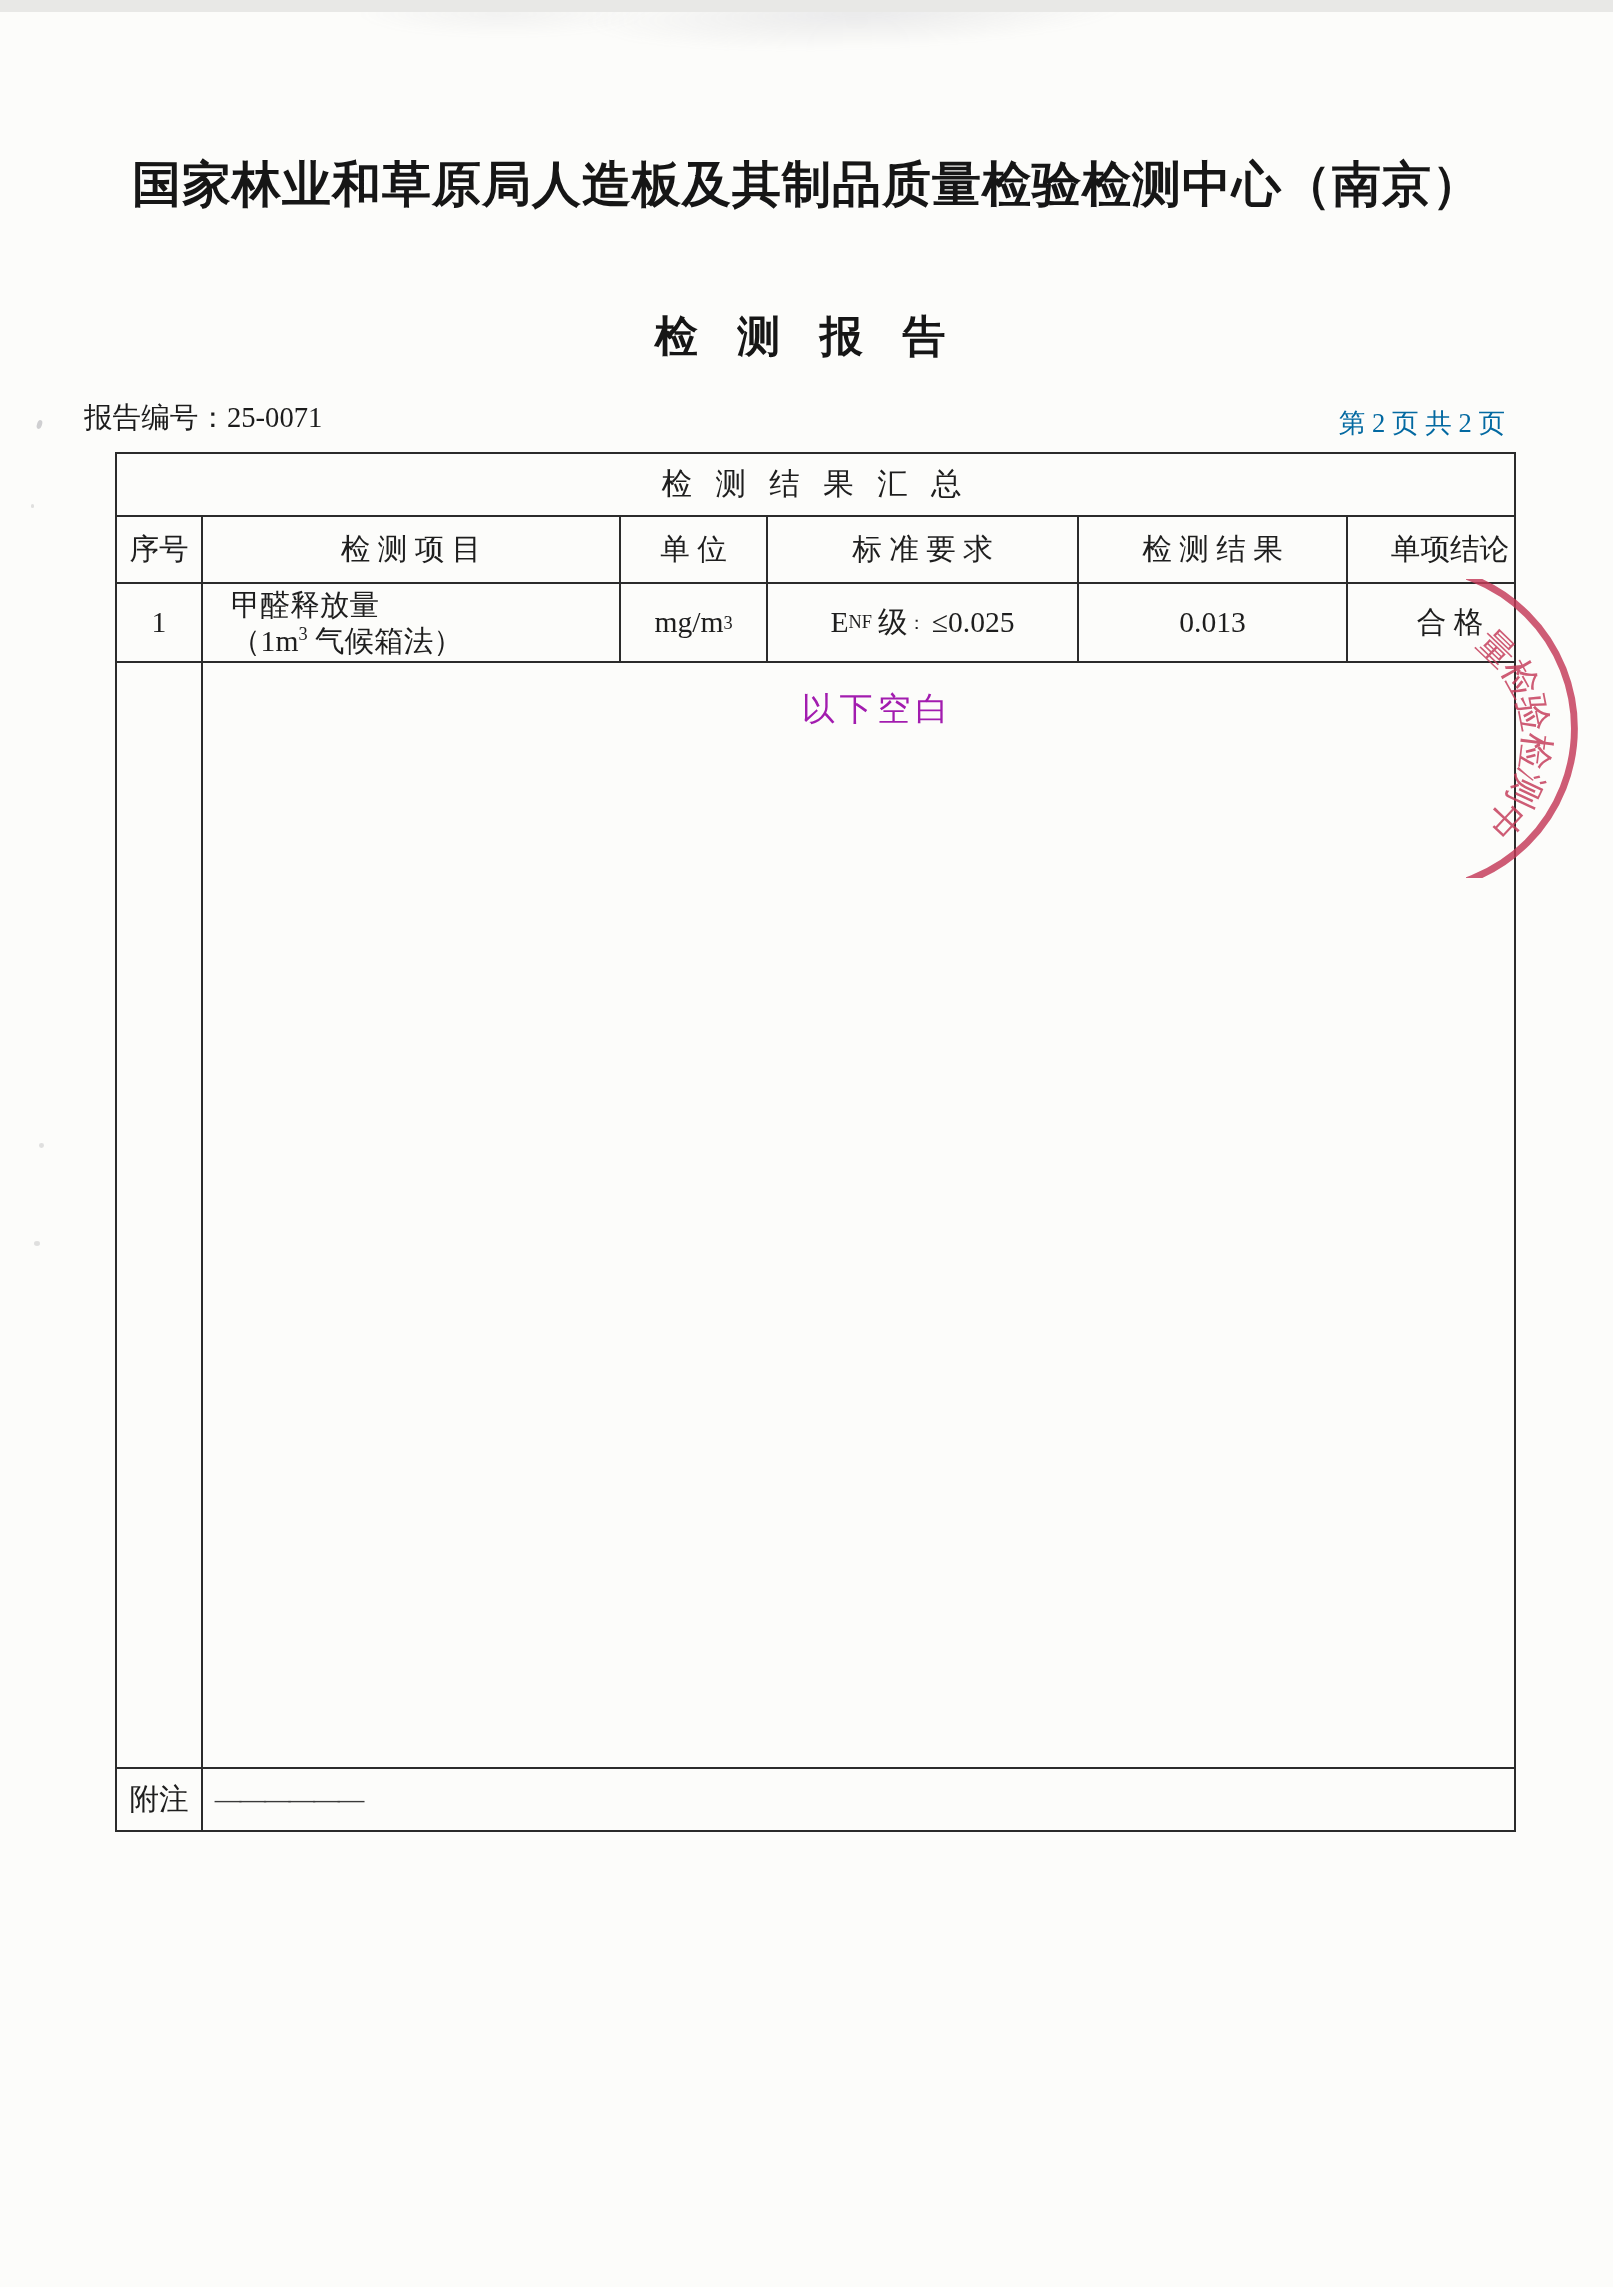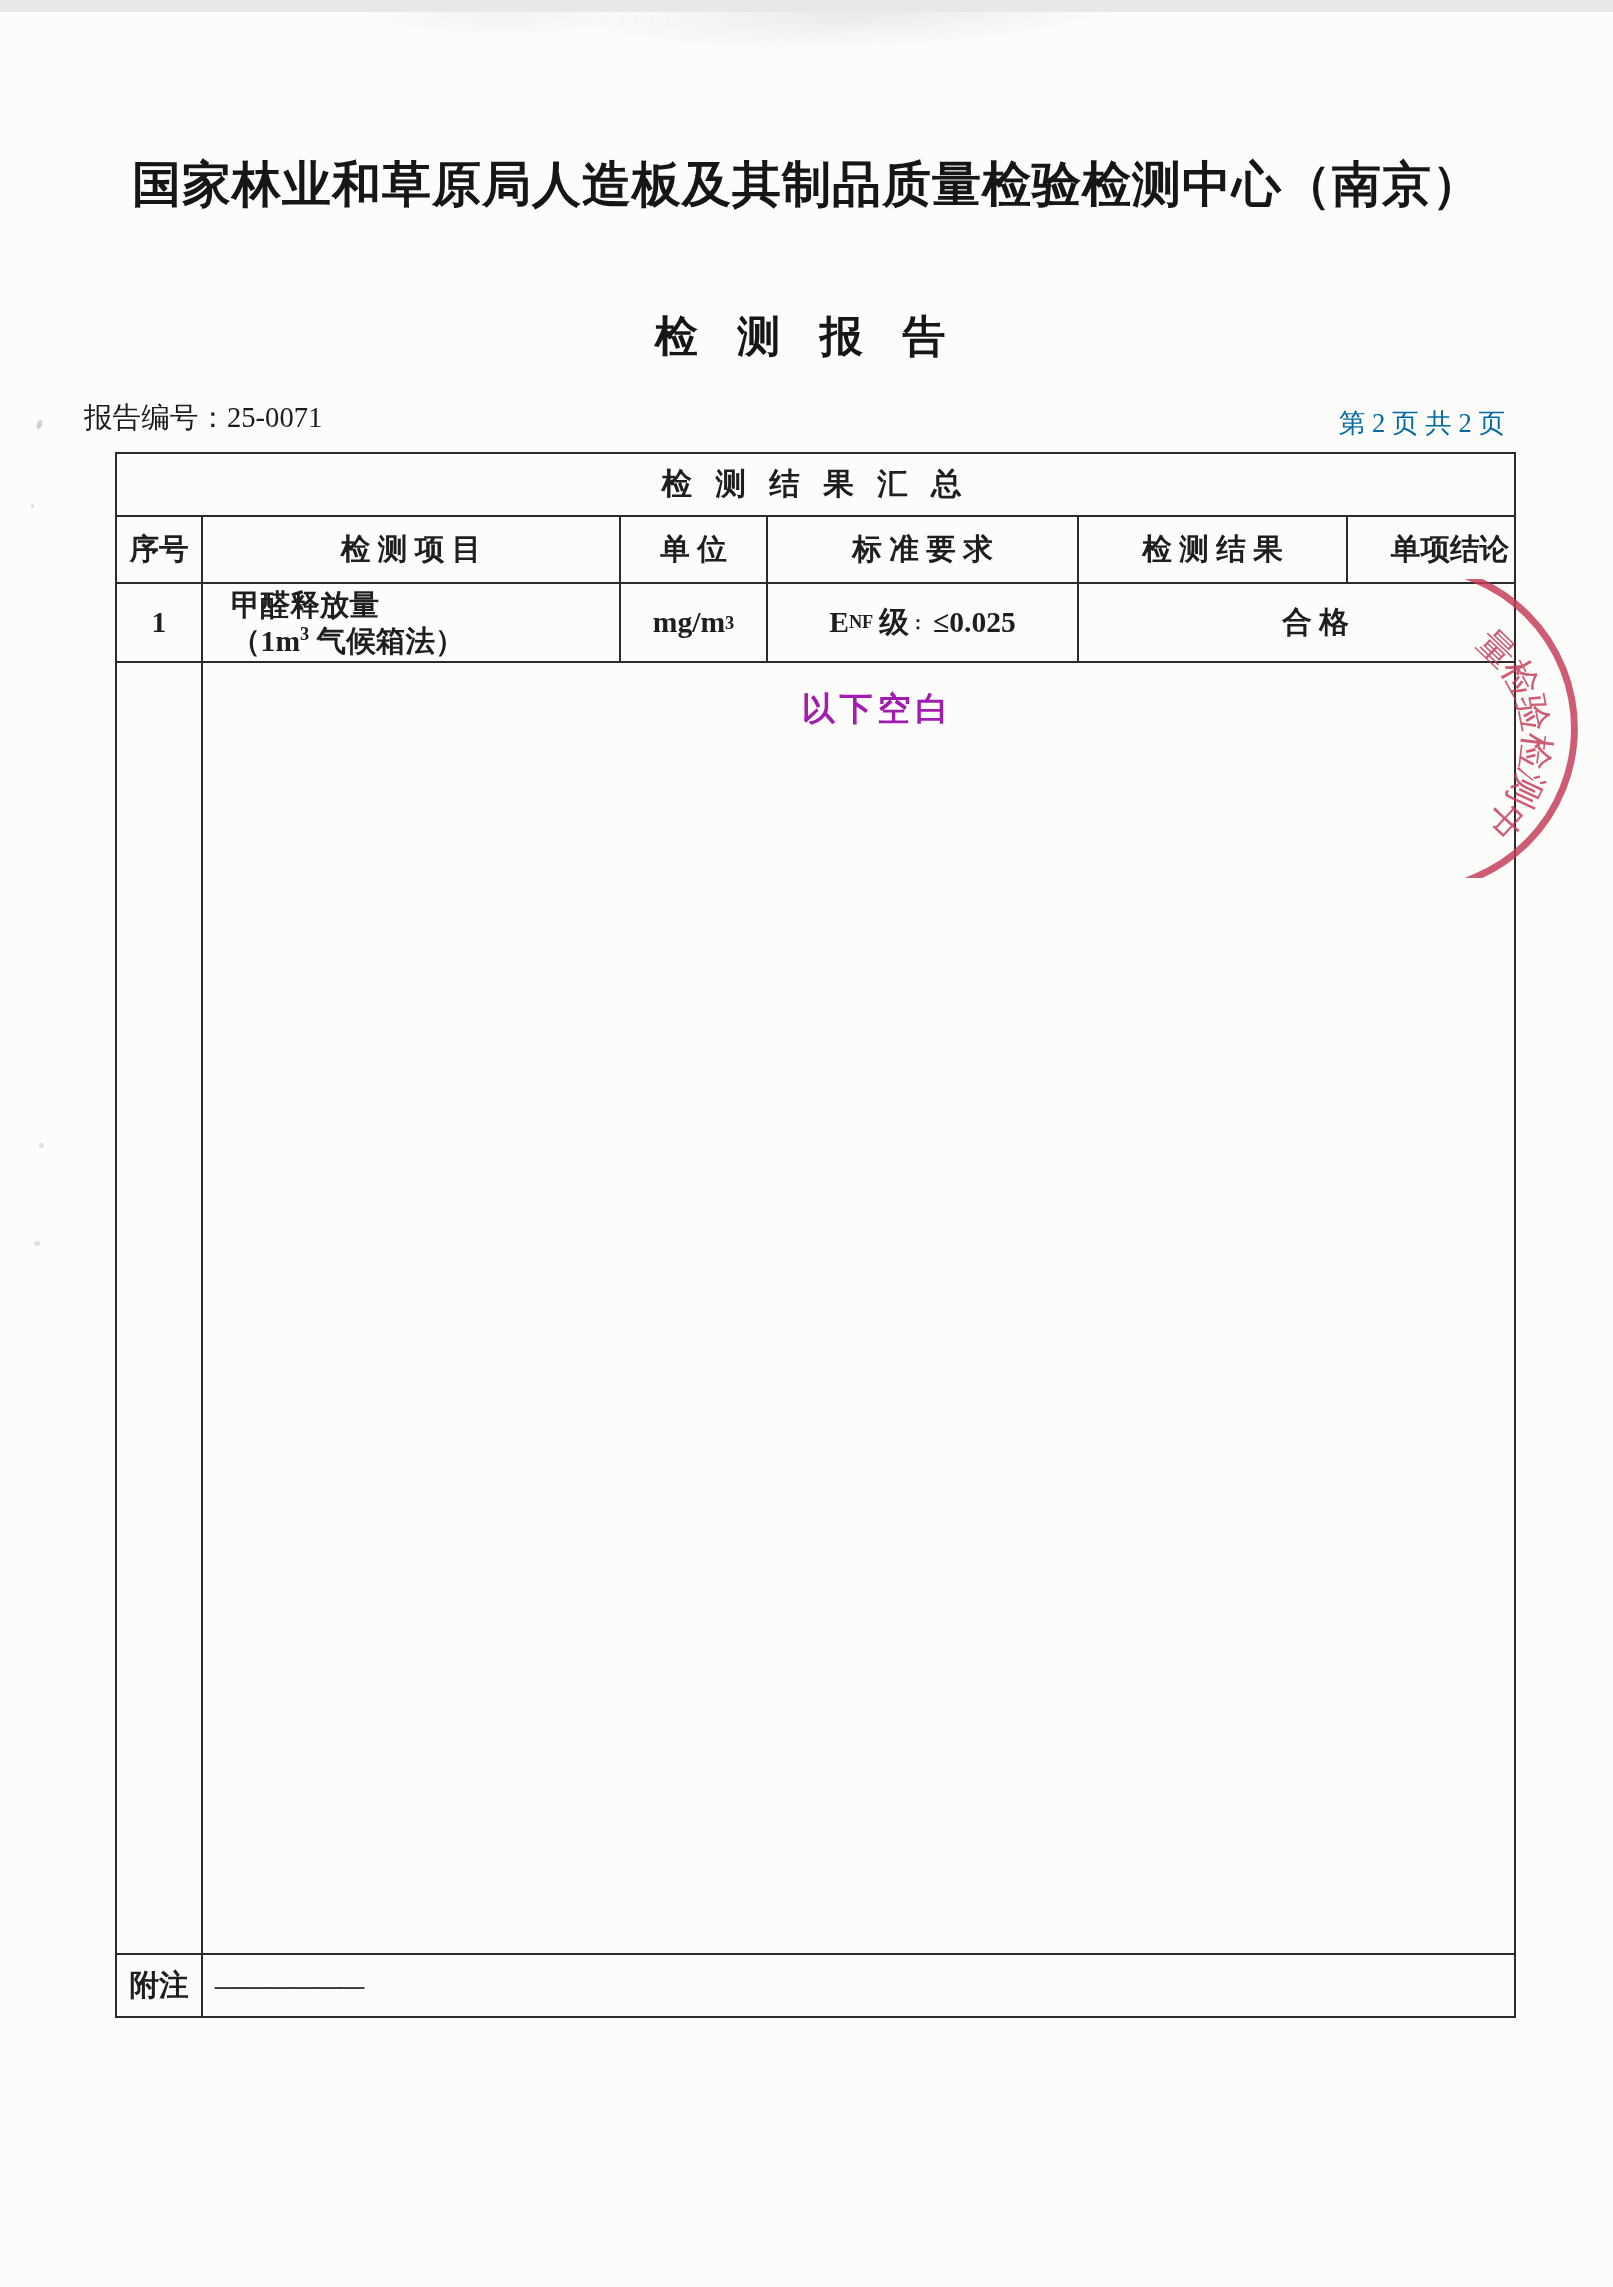--- a/index.html
+++ b/index.html
@@ -31,26 +31,25 @@
     position:absolute;left:84px;top:386px;
     font-size:28.6px;color:#1c1c1c;
   }
   .page-indicator{
     position:absolute;right:109px;top:393px;
     font-size:26.6px;color:#0369a1;font-family:Liberation Serif, serif;
   }
   
   .report-table{
     position:absolute;left:115px;top:440px;
-    width:1401px;height:1566px;
+    width:1401px;height:1380px;
     border:2px solid #2b2b2b;
     display:flex;flex-direction:column;
     box-sizing:border-box;
     font-size:29.6px;
-    font-weight:bold;
   }
   .t-row{display:flex;border-bottom:2px solid #2b2b2b;box-sizing:border-box;flex-shrink:0;}
   .t-row:last-child{border-bottom:none;}
   .cell{
     border-right:2px solid #2b2b2b;box-sizing:border-box;
     display:flex;align-items:center;justify-content:center;
     overflow:hidden;
   }
   .cell:last-child{border-right:none;}
   .c1{width:86px;}
@@ -142,20 +141,21 @@
         <span>mg/m</span>
           <sup>3</sup>
       </div>
       <div class="cell c4">
         <span>E</span>
           <span class="std-sub gap-r">NF</span>
           <span>级</span>
           <span class="std-colon">：</span>
           <span>≤0.025</span>
       </div>
+      <div class="cell c5">0.013</div>
       <div class="cell c6">合  格</div>
     </div>
 
     <div class="t-row row-blank">
       <div class="cell c1"></div>
       <div class="cell c6 blank-cell">
         <span class="blank-note">以下空白</span>
       </div>
     </div>
 

